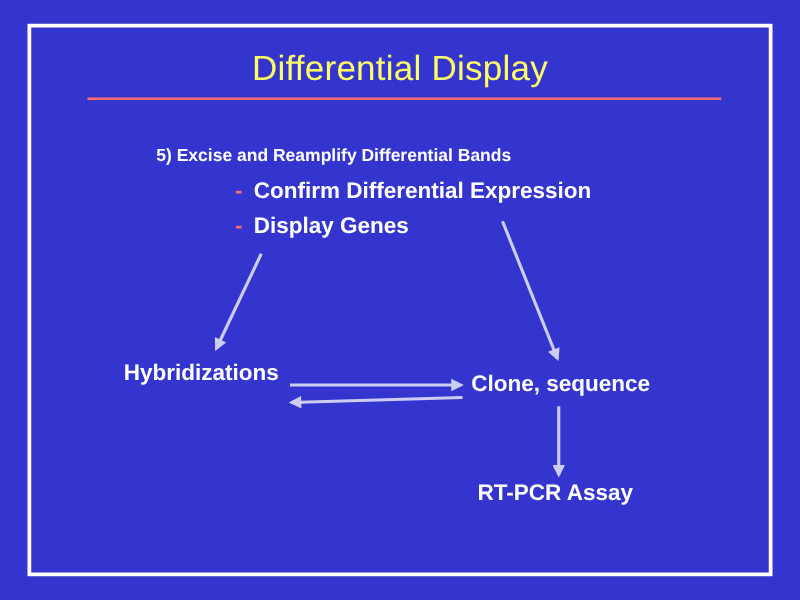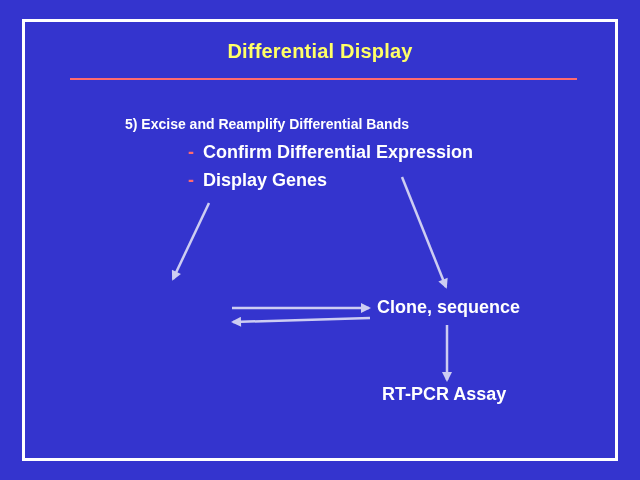--- a/index.html
+++ b/index.html
@@ -21,21 +21,21 @@
   .frame {
     position: absolute; left: 22px; top: 19px;
     width: 596px; height: 442px;
     border: 3px solid var(--border);
     box-sizing: border-box;
   }
   .title {
     position: absolute; left: 0; top: 41px; width: 640px;
     text-align: center;
     color: var(--title);
-    font-size: 20px; font-weight: bold; line-height: 1;
+    font-size: 28px; font-weight: normal; line-height: 1;
     letter-spacing: 0.2px;
   }
   .rule {
     position: absolute; left: 70px; top: 78px;
     width: 507px; height: 2px;
     background: var(--rule);
   }
   .heading {
     position: absolute; left: 125px; top: 117px;
     color: var(--text); font-size: 14px; font-weight: bold; line-height: 1;
@@ -82,20 +82,21 @@
 
 <div class="bullet bullet-2">
   <span class="dash">-</span><span>Confirm Differential Expression</span>
 </div>
 
 <div class="bullet bullet-3">
   <span class="dash">-</span><span>Display Genes</span>
 </div>
 
 <div class="node node-northern">
+  <div>Hybridizations</div>
 </div>
 
 <div class="node node-clone">Clone, sequence</div>
 
 <div class="node node-rtpcr">RT-PCR Assay</div>
 
 <svg id="arrow-svg" class="arrows-svg" viewBox="0 0 640 480" xmlns="http://www.w3.org/2000/svg">
   <defs>
     <marker id="ah" viewBox="0 0 10 10" refX="8" refY="5" markerWidth="5" markerHeight="4" orient="auto">
       <path class="arrow-head" d="M 0 0 L 10 5 L 0 10 z"></path>

